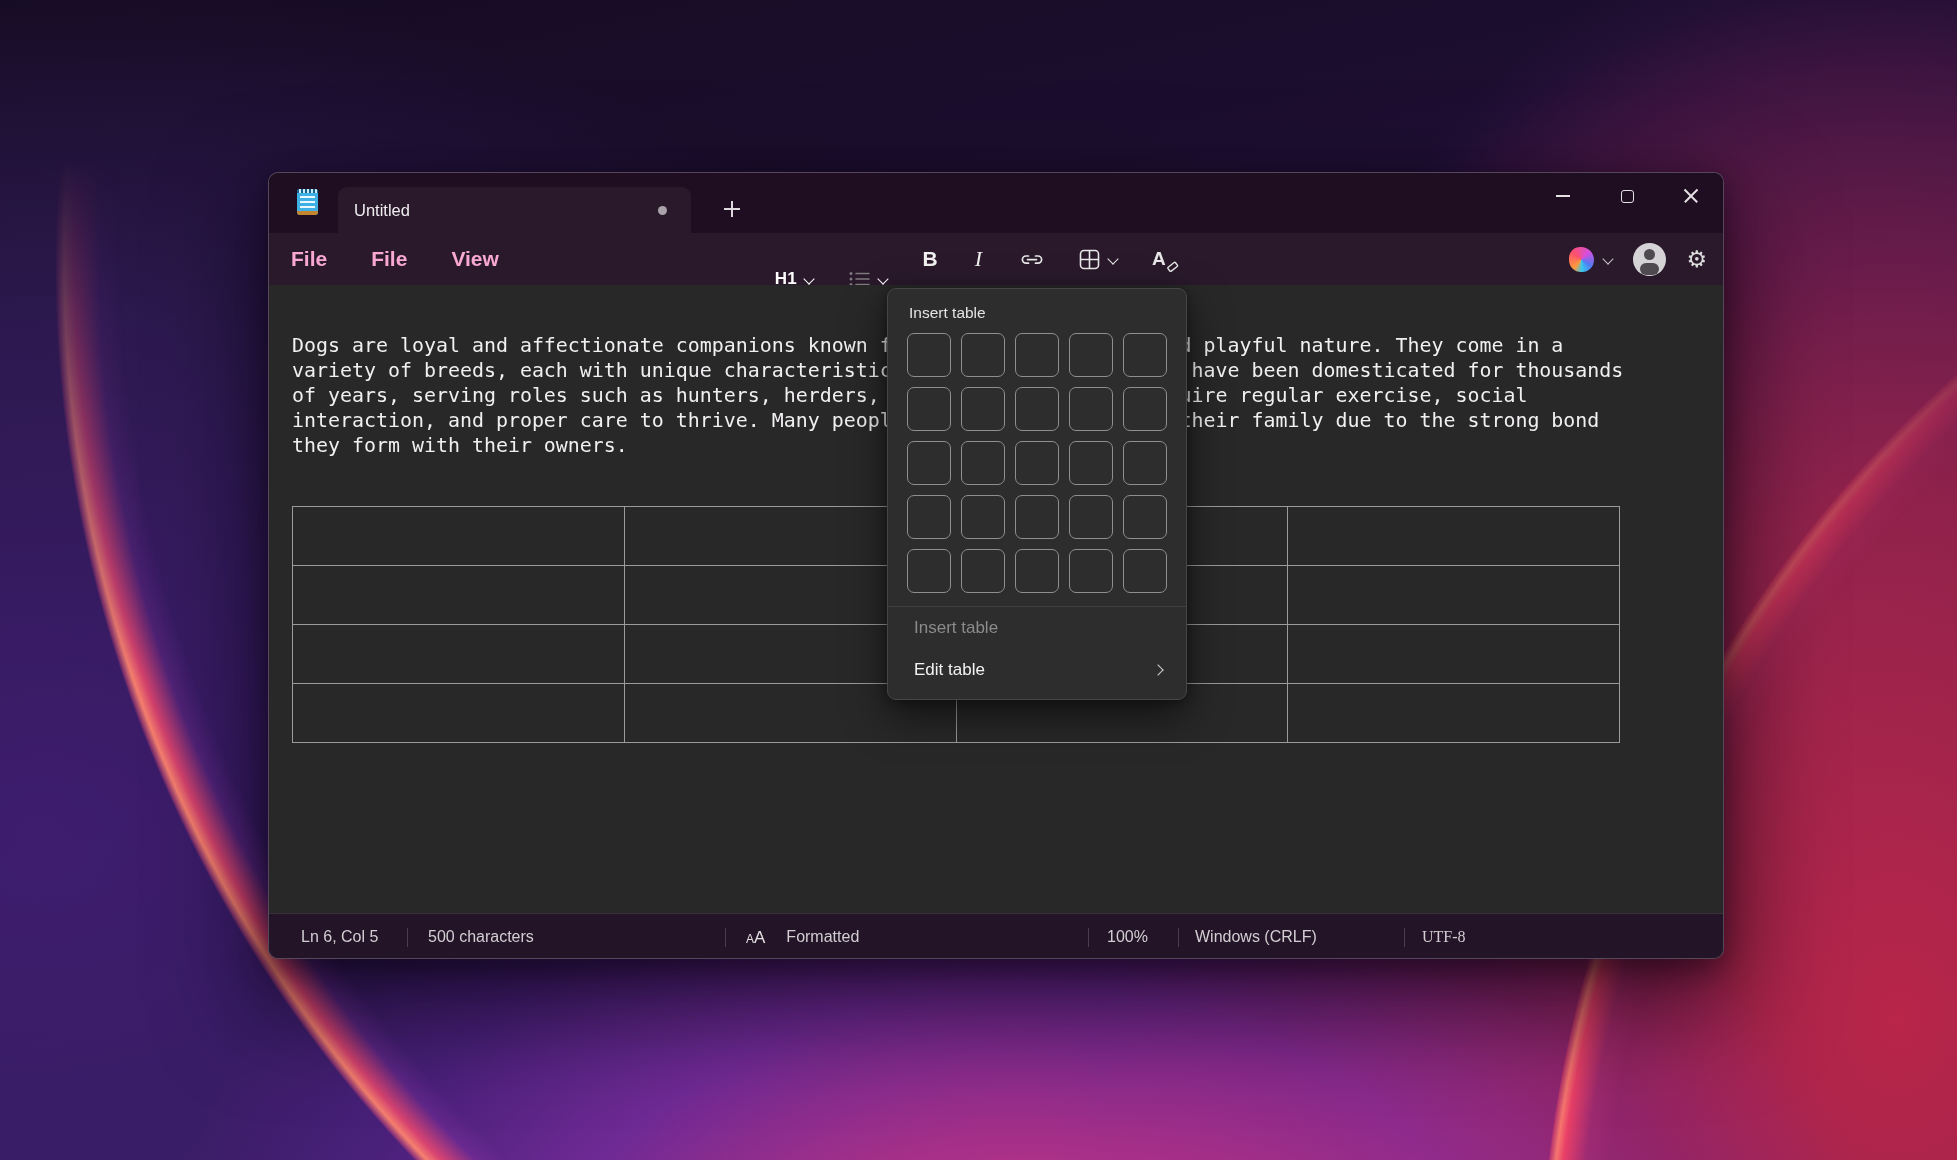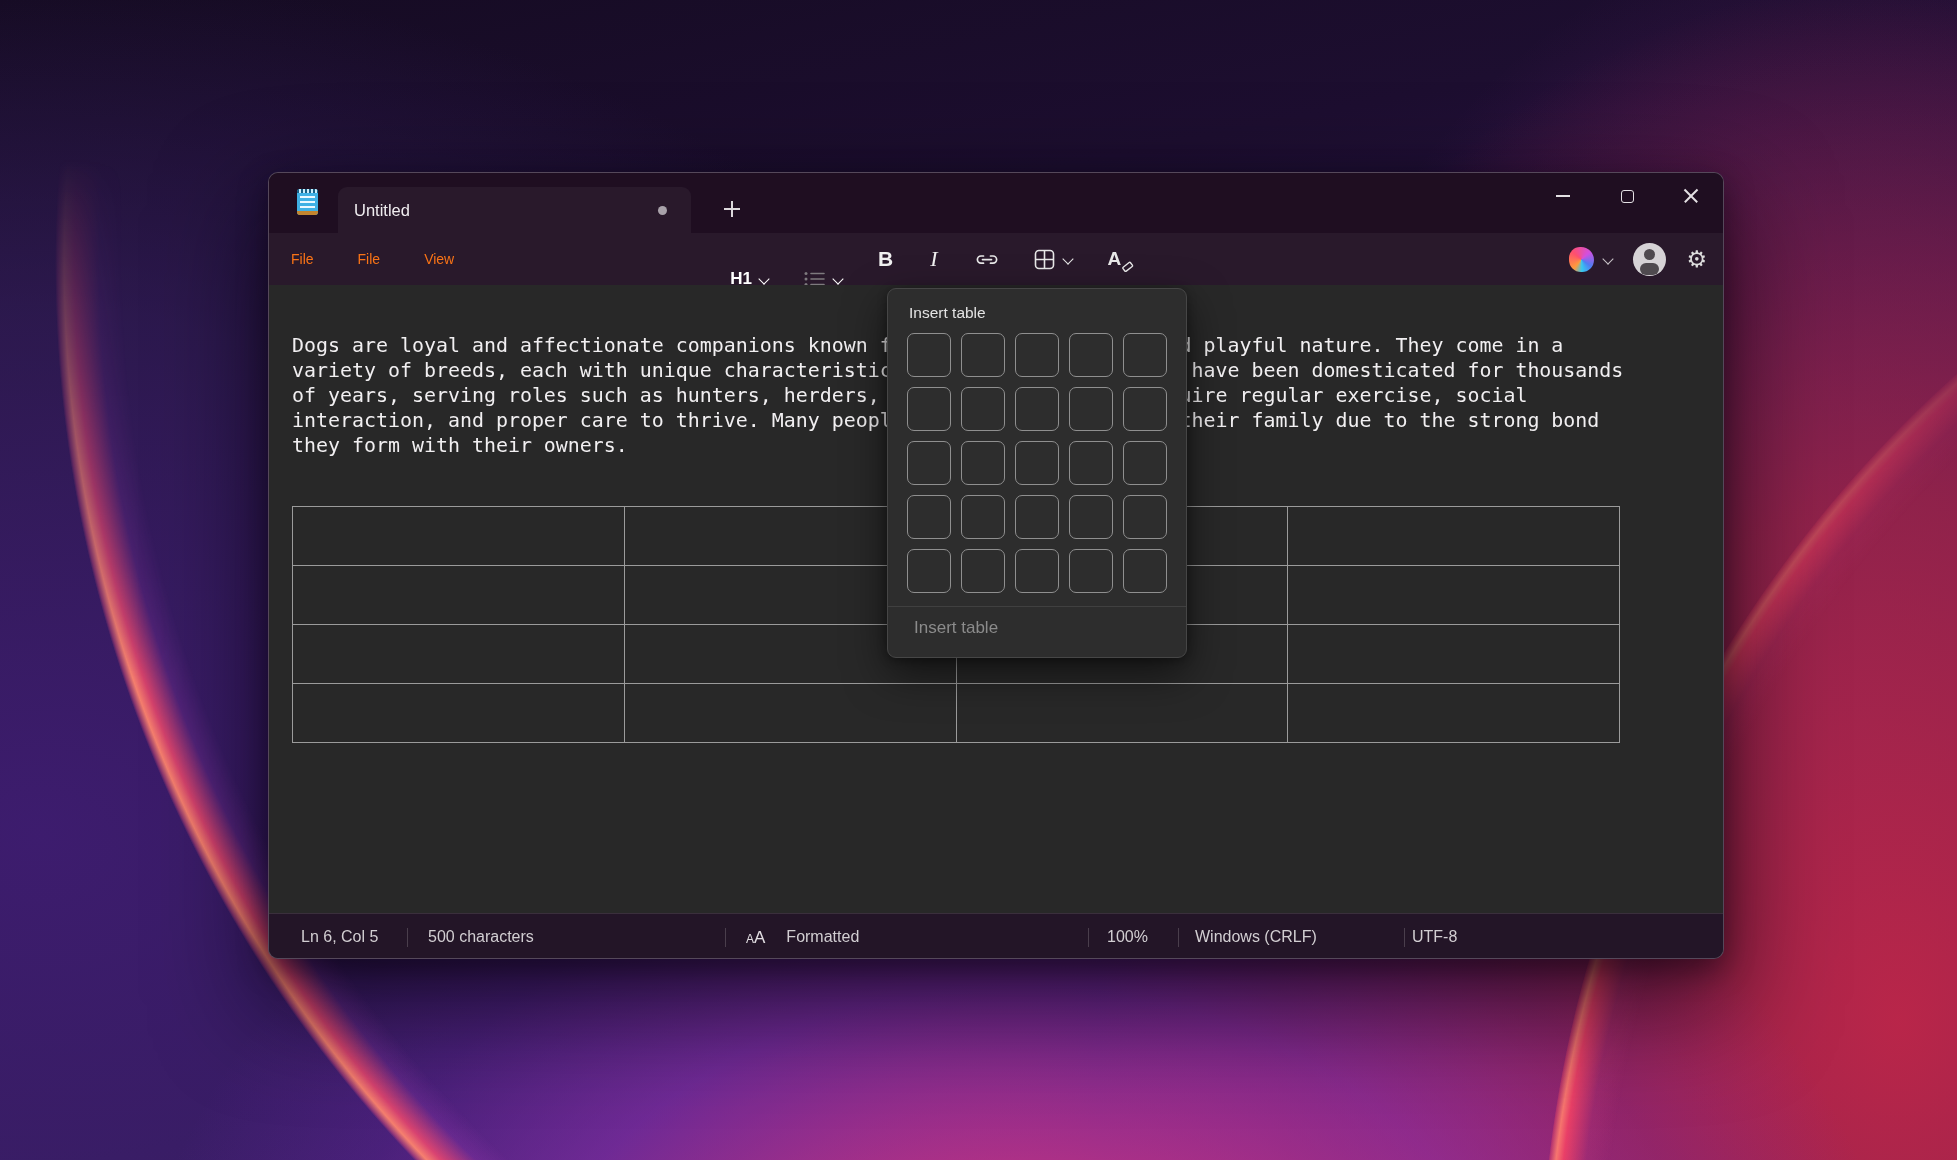--- a/index.html
+++ b/index.html
@@ -50,21 +50,21 @@
   .g-min{width:14px;height:1.6px;background:#e4e0e4;}
   .g-max{width:13px;height:13px;border:1.5px solid #e4e0e4;border-radius:3px;box-sizing:border-box;}
   .g-x{position:relative;width:16px;height:16px;}
   .g-x::before,.g-x::after{content:"";position:absolute;left:-1px;top:7.2px;width:18px;height:1.5px;background:#e4e0e4;}
   .g-x::before{transform:rotate(45deg);}
   .g-x::after{transform:rotate(-45deg);}
 
   
   .toolbar{height:52px;background:#29192b;display:flex;align-items:center;padding:0 16px 0 6px;}
   .menus{display:flex;gap:12px;}
-  .menu{padding:6px 16px;font-size:14px;color:#f97316;border-radius:6px;}
+  .menu{padding:6px 16px;font-size:21px;color:#f9a8d4;border-radius:6px;font-weight:bold;}
   .fmt{display:flex;align-items:center;gap:34px;margin-left:260px;}
   .tbtn{display:flex;align-items:center;gap:7px;color:#e8e8e8;}
   .tbtn.dim{color:#ffffff;margin-top:40px;}
   .h1-label{font-size:17px;font-weight:bold;}
   .chev{width:11px;height:11px;position:relative;flex:none;}
   .chev::before{content:"";position:absolute;left:1.5px;top:1px;width:7px;height:7px;
     border-right:1.6px solid currentColor;border-bottom:1.6px solid currentColor;transform:rotate(45deg);}
   .chev.right{transform:rotate(-90deg);}
   .b-ico{font-size:21px;font-weight:800;color:#f0f0f0;}
   .i-ico{font-family:"Liberation Serif","DejaVu Serif",serif;font-style:italic;font-size:22px;color:#f0f0f0;padding:0 3px;}
@@ -94,21 +94,21 @@
   .sb span{flex:none;}
   .sb-sep{width:1px;height:19px;background:#4a3e4c;flex:none;}
   .sb-pos{width:106px;}
   .sb-chars{margin-left:20px;width:297px;}
   .sb-fmt{margin-left:20px;width:342px;display:flex;align-items:center;gap:21px;}
   .aA{display:flex;align-items:baseline;color:#e2dee2;line-height:1;}
   .aA::before{content:"A";font-size:12px;}
   .aA::after{content:"A";font-size:17px;}
   .sb-zoom{margin-left:18px;width:71px;}
   .sb-crlf{margin-left:16px;width:209px;}
-  .sb-enc{margin-left:7px;}
+  .sb-enc{margin-left:17px;font-family:Liberation Serif, serif;}
 
   
   .dropdown{position:absolute;left:887px;top:288px;width:300px;z-index:50;background:#2d2d2d;
     border:1px solid #464646;border-radius:9px;box-sizing:border-box;padding-bottom:8px;
     box-shadow:0 16px 42px rgba(0,0,0,.55),0 2px 10px rgba(0,0,0,.35);}
   .dd-title{margin:15px 0 0 21px;font-size:15.5px;color:#e4e4e4;}
   .dd-grid{margin:11px auto 0;width:260px;display:grid;grid-template-columns:repeat(5,44px);
     grid-auto-rows:44px;gap:10px;}
   .dd-cell{border:1.5px solid #8f8f8f;border-radius:7px;box-sizing:border-box;}
   .dd-sep{margin-top:13px;height:1px;background:#404040;}
@@ -296,14 +296,18 @@
         <div class="dd-cell"></div>
         <div class="dd-cell"></div>
         <div class="dd-cell"></div>
         <div class="dd-cell"></div>
         <div class="dd-cell"></div>
       </div>
     <div class="dd-sep"></div>
     <div class="dd-item disabled">
       <span>Insert table</span>
     </div>
+    <div class="dd-item">
+      <span>Edit table</span>
+      <span class="chev right"></span>
+    </div>
   </div>
 </div>
 
 </body></html>

